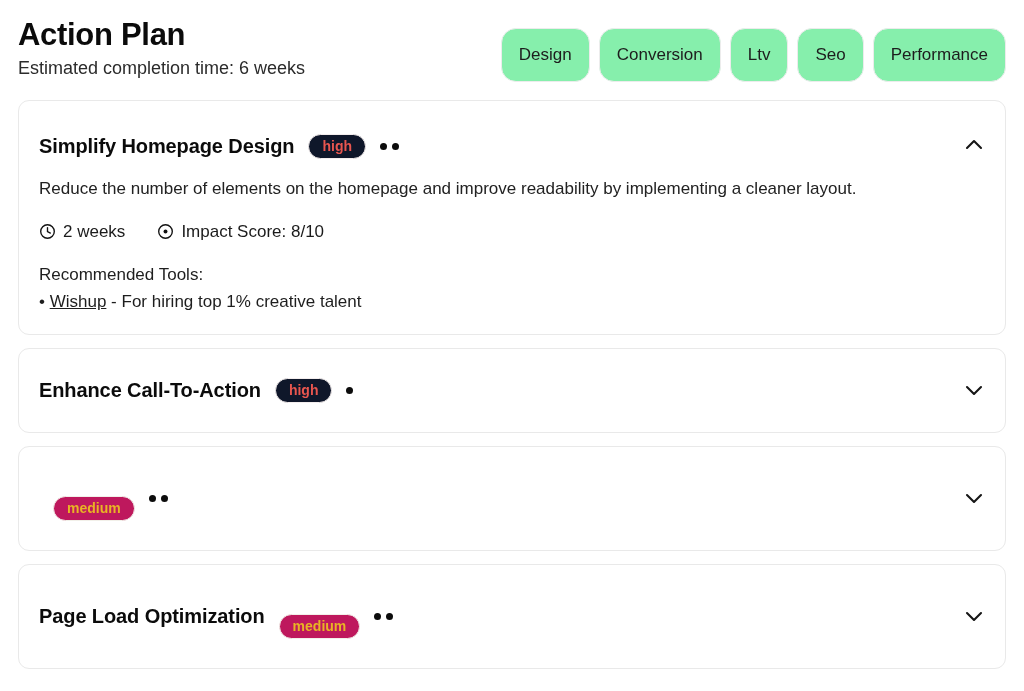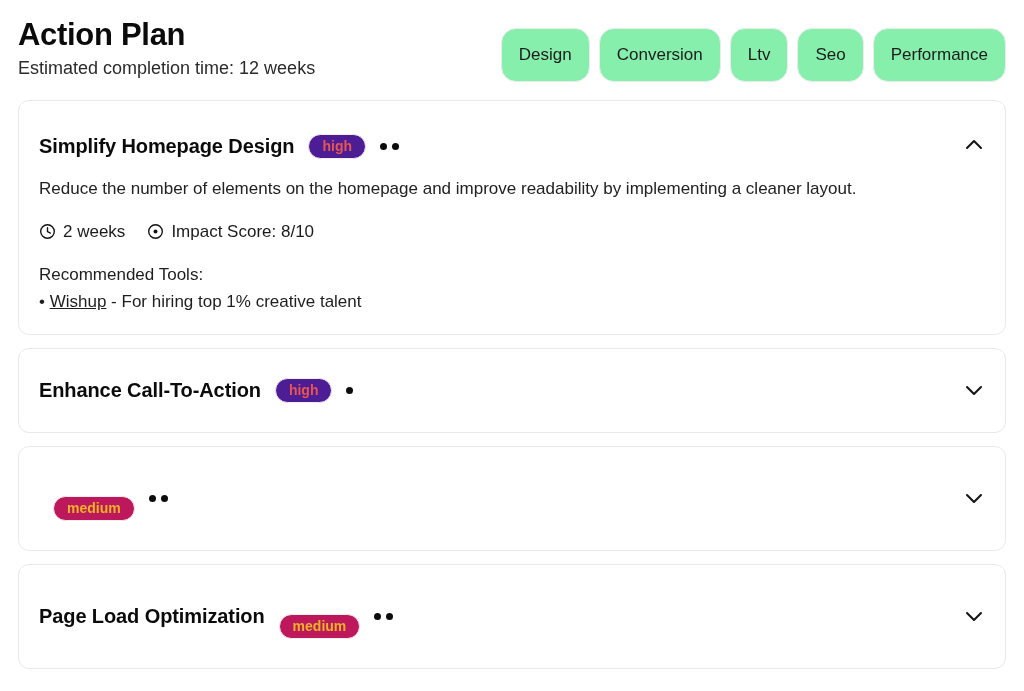--- a/index.html
+++ b/index.html
@@ -100,21 +100,21 @@
     border: 1px solid #ededed;
     border-radius: 999px;
     padding: 4px 13px 5px 13px;
     font-size: 14px;
     font-weight: bold;
     line-height: 1;
     background: #fffdfd;
     white-space: nowrap;
   }
 
-  .badge.high { color: #e8564f; background: #4c1d95; border-color: #f3eded; }
+  .badge.high { color: #e8564f; background: #0f172a; border-color: #f3eded; }
   .badge.medium { color: #e8b424; background: #be185d; border-color: #f2f0e9; margin-top: 20px; }
   .badge.low { color: #21c45d; background: #fbfffc; border-color: #ecf2ee; }
 
   .effort {
     margin-left: 14px;
     display: flex;
     align-items: center;
     gap: 5px;
   }
 
@@ -140,21 +140,21 @@
     font-size: 17px;
     line-height: 1.55;
     color: #222222;
     max-width: 920px;
     margin-top: 9px;
   }
 
   .meta-row {
     display: flex;
     align-items: center;
-    gap: 22px;
+    gap: 32px;
     margin-top: 20px;
     font-size: 17px;
     color: #1b1b1b;
   }
 
   .meta-item { display: flex; align-items: center; gap: 7px; }
 
   .tools-label {
     font-size: 17px;
     color: #1e1e1e;
@@ -176,21 +176,21 @@
   svg { display: block; }
 </style>
 </head>
 <body>
 
 <div class="page">
 
   <div class="header">
     <div class="title-block">
       <div class="page-title">Action Plan</div>
-      <div class="page-subtitle">Estimated completion time: 12 weeks</div>
+      <div class="page-subtitle">Estimated completion time: 6 weeks</div>
     </div>
     <div class="tabs" id="tabs">
         <div class="tab">Design</div>
         <div class="tab">Conversion</div>
         <div class="tab">Ltv</div>
         <div class="tab">Seo</div>
         <div class="tab">Performance</div>
       </div>
   </div>
 

